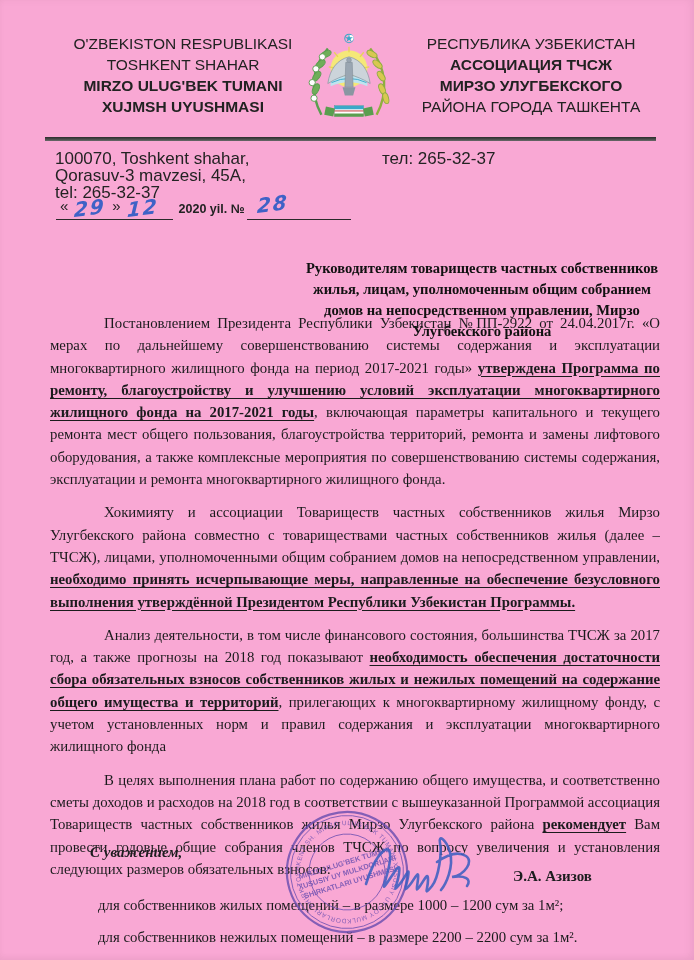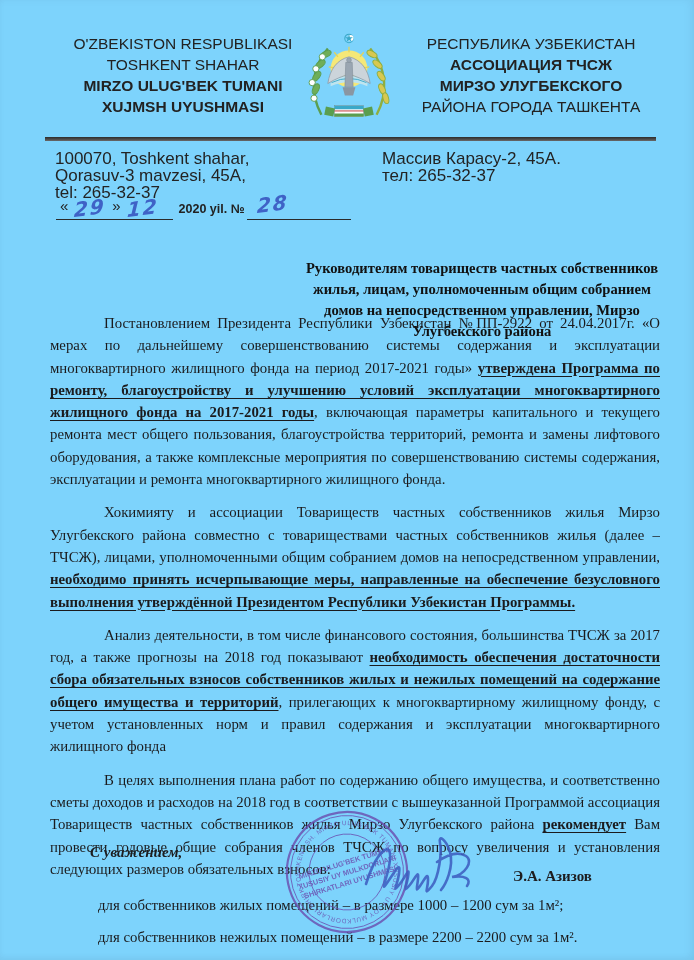--- a/index.html
+++ b/index.html
@@ -1,18 +1,18 @@
 <!DOCTYPE html>
 <html><head>
 <meta charset="utf-8">
 <style>
   html,body{margin:0;padding:0;background:#e9e9e9;}
   .page{
     position:relative;width:694px;height:960px;margin:0 auto;
-    background:#7dd3fc;
+    background:#f9a8d4;
     font-family:"Liberation Serif", serif;color:#1d1d1f;
     overflow:hidden;
     box-shadow:inset -4px 0 8px rgba(0,0,0,0.04), inset 0 -3px 6px rgba(0,0,0,0.03);
   }
   .b{font-weight:bold;}
   .u{text-decoration:underline;text-underline-offset:3px;}
 
   
   .hdr-left,.hdr-right{
     position:absolute;top:33px;text-align:center;
@@ -152,21 +152,20 @@
     </div>
 
   <div class="divider"></div>
 
   <div class="addr addr-left">
       <div>100070, Toshkent shahar,</div>
       <div>Qorasuv-3 mavzesi, 45A,</div>
       <div>tel: 265-32-37</div>
     </div>
   <div class="addr addr-right">
-      <div>Массив Карасу-2, 45А.</div>
       <div>тел: 265-32-37</div>
     </div>
 
   <div class="dateline">
     <span class="ul-group"><span class="q">«</span><span class="hand">29</span><span class="q">»</span><span class="slot-month"><span class="hand">12</span></span></span><span class="printed">2020 yil. №</span><span class="ul-group second"><span class="hand">28</span></span>
   </div>
 
   <div class="addressee">Руководителям товариществ частных собственников жилья, лицам, уполномоченным общим собранием домов на непосредственном управлении, Мирзо Улугбекского района</div>
 
   <div class="body">

